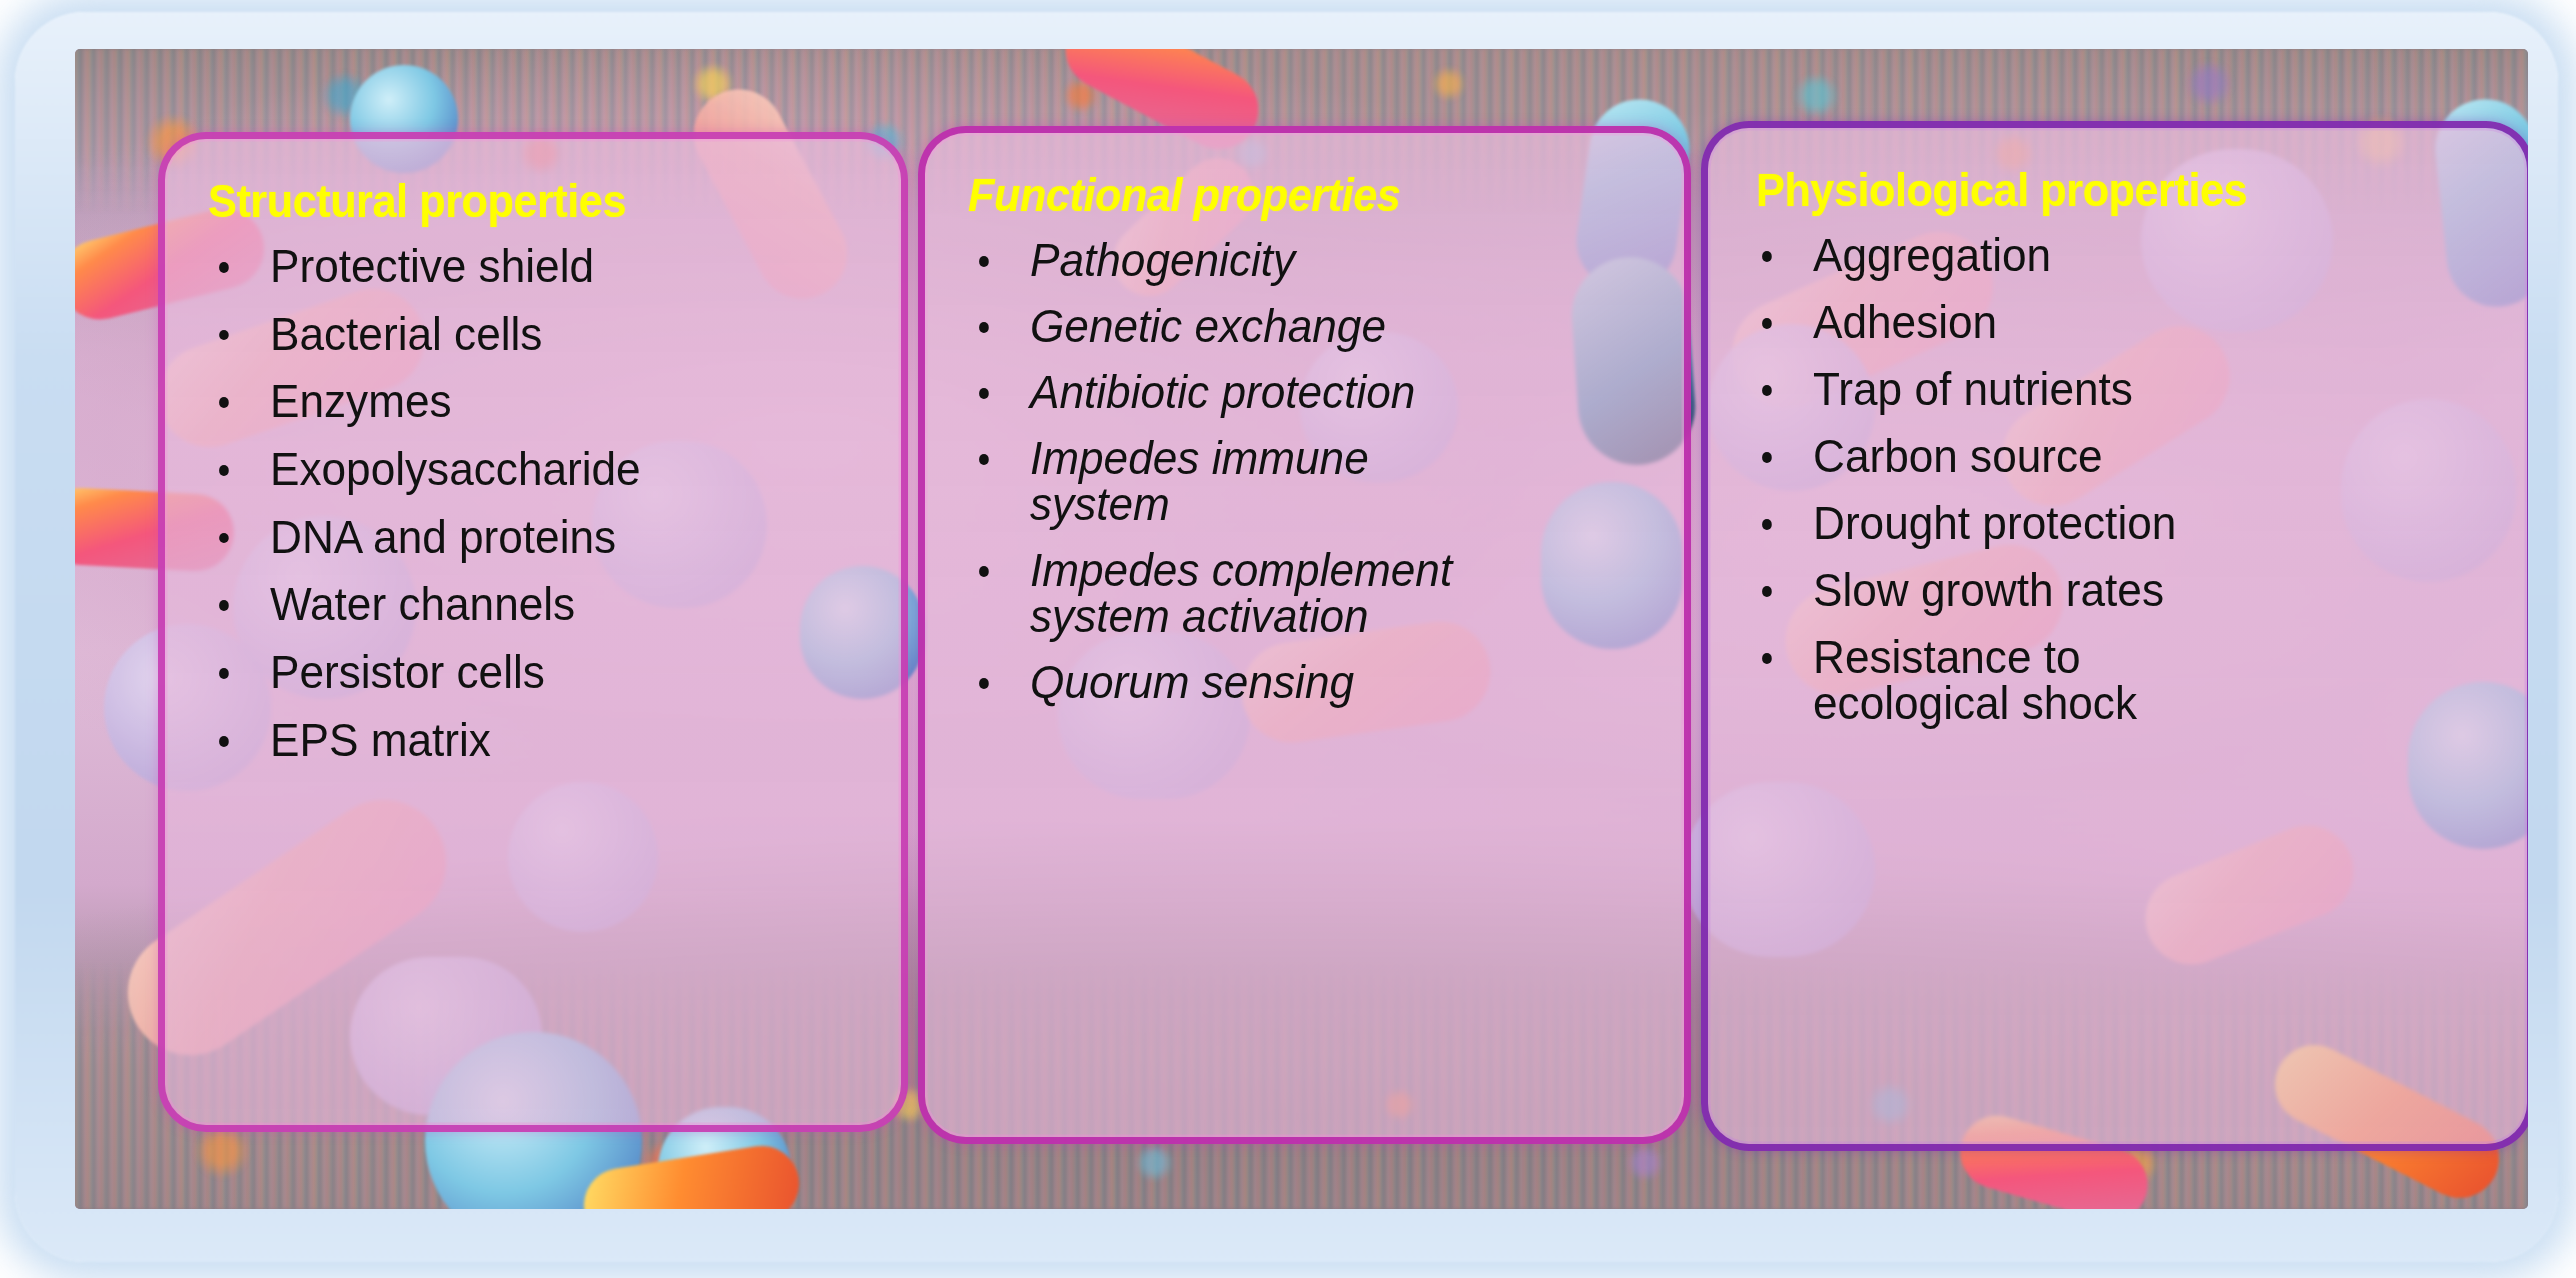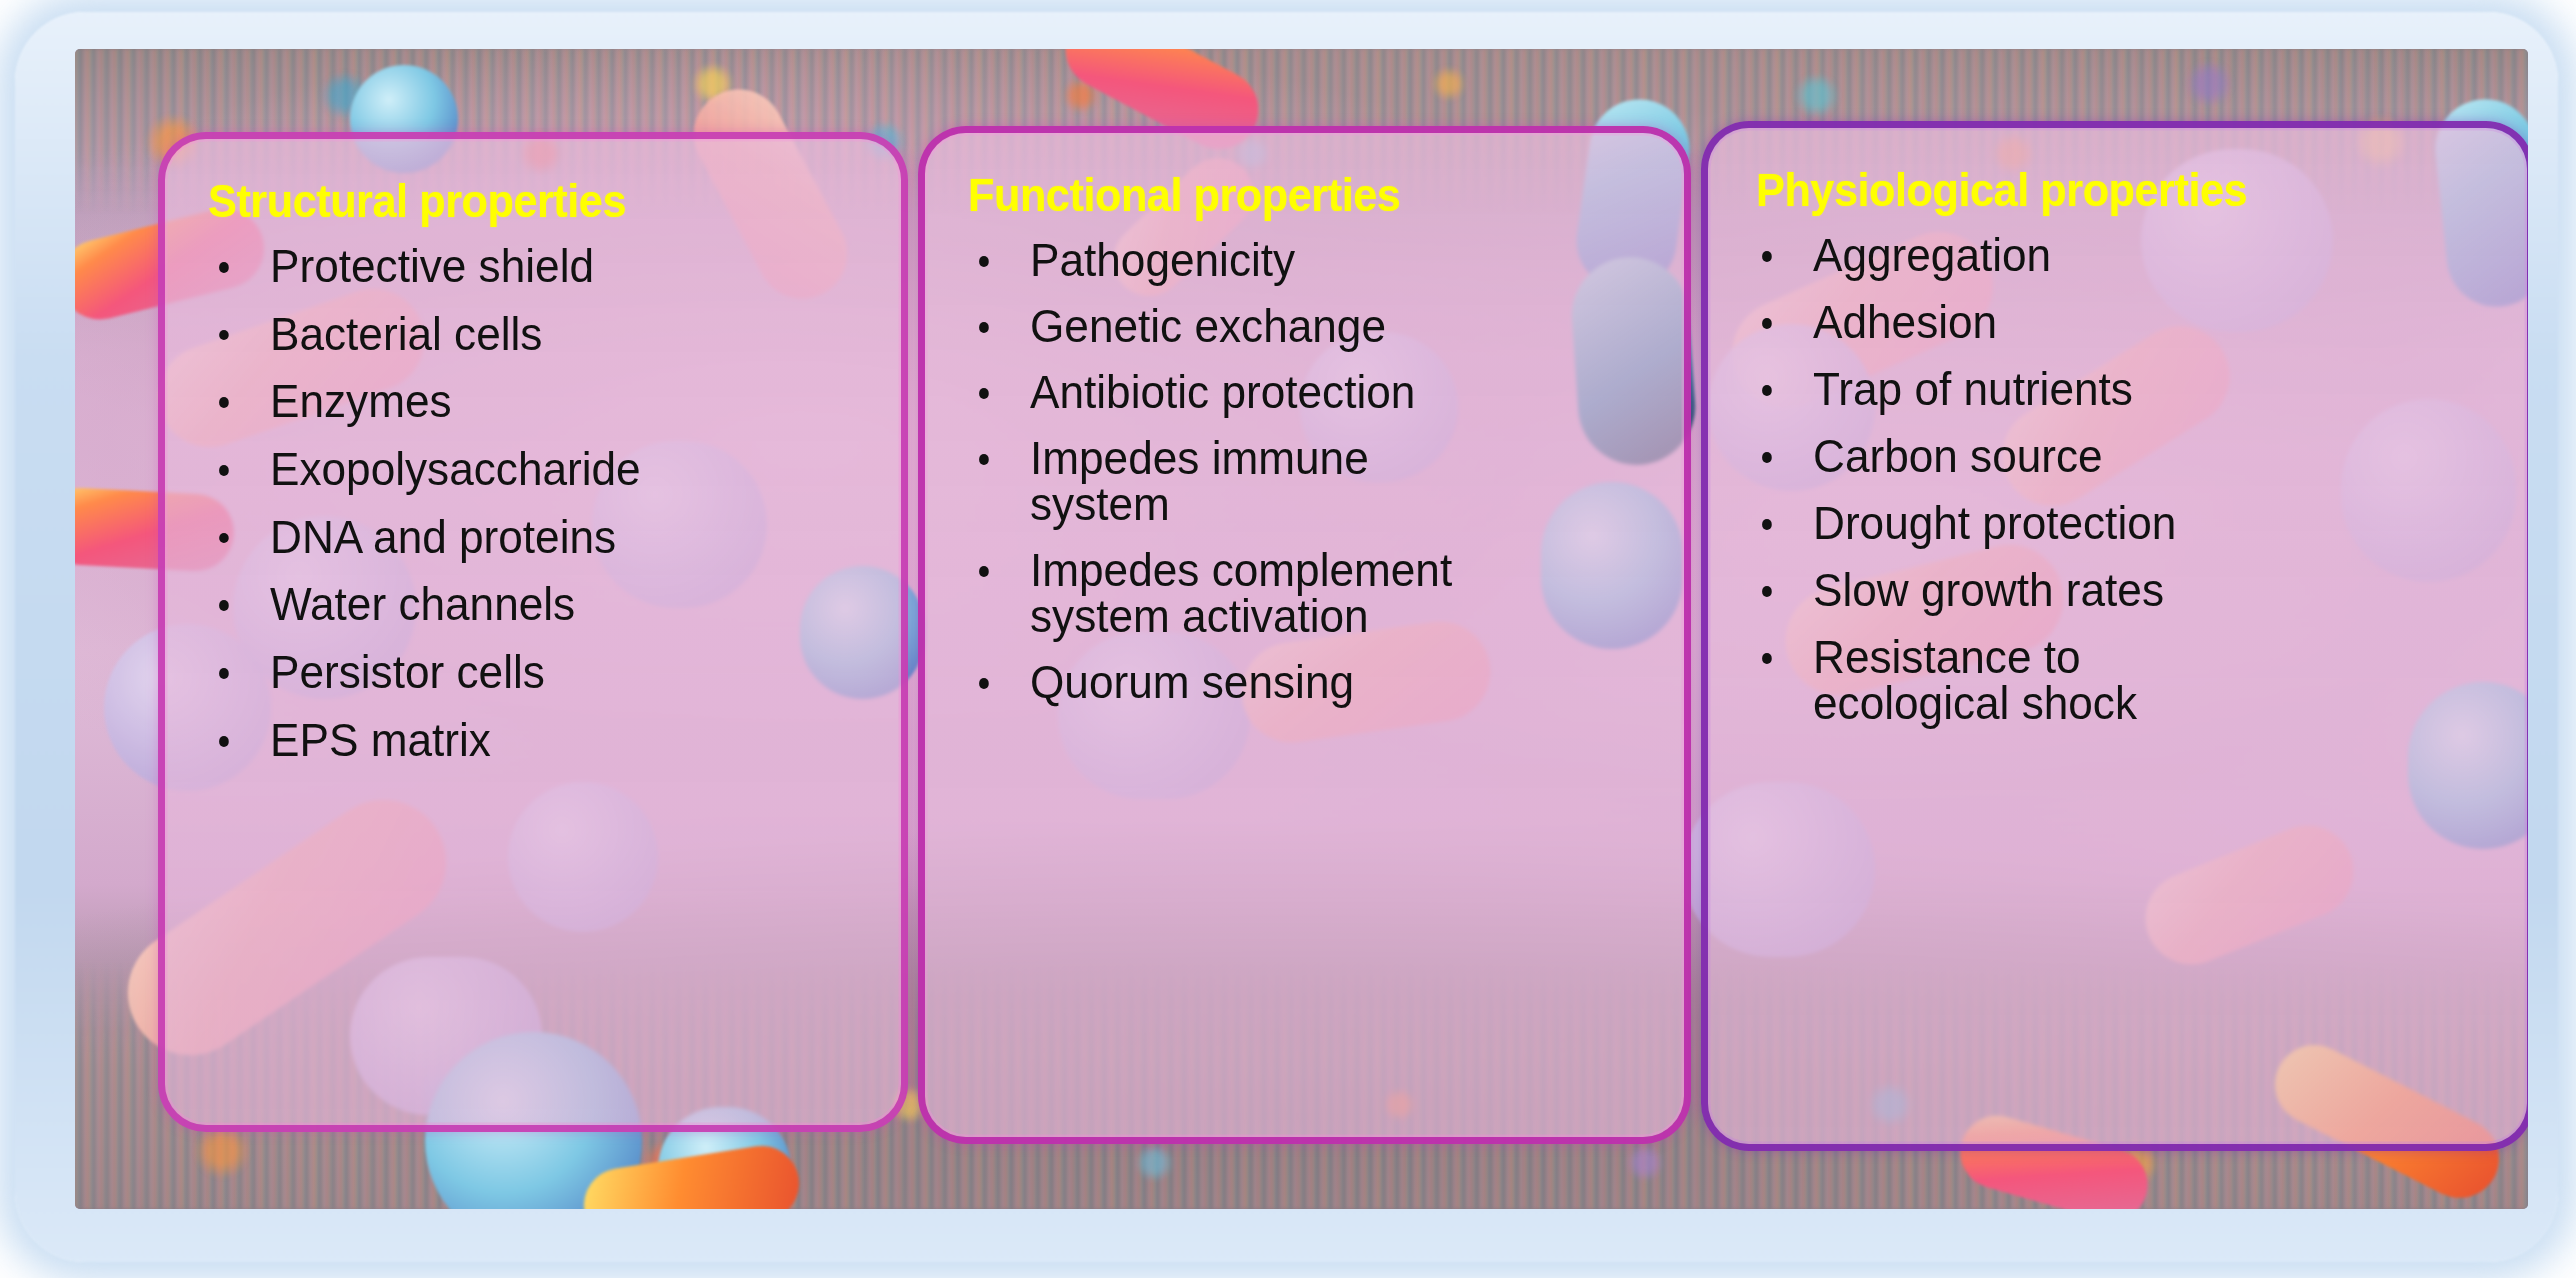--- a/index.html
+++ b/index.html
@@ -147,20 +147,21 @@
     border: 7.5px solid rgba(199,60,178,0.92);
     box-shadow: inset 0 0 0 2.5px rgba(255,120,220,0.35),
                 0 0 11.7px rgba(205,70,185,0.35);
   }
   .card-2 {
     left: 843px; top: 77px;
     width: 773px; height: 1018px;
     border: 7.5px solid rgba(188,46,172,0.94);
     box-shadow: inset 0 0 0 2.5px rgba(255,130,225,0.35),
                 0 0 11.7px rgba(200,60,185,0.38);
+    font-style: italic;
   }
   .card-3 {
     left: 1626px; top: 72px;
     width: 833px; height: 1030px;
     border: 7.5px solid rgba(126,38,174,0.92);
     box-shadow: inset 0 0 0 2.5px rgba(190,110,230,0.35),
                 0 0 11.7px rgba(130,45,180,0.38);
   }
 
   .card-inner {

